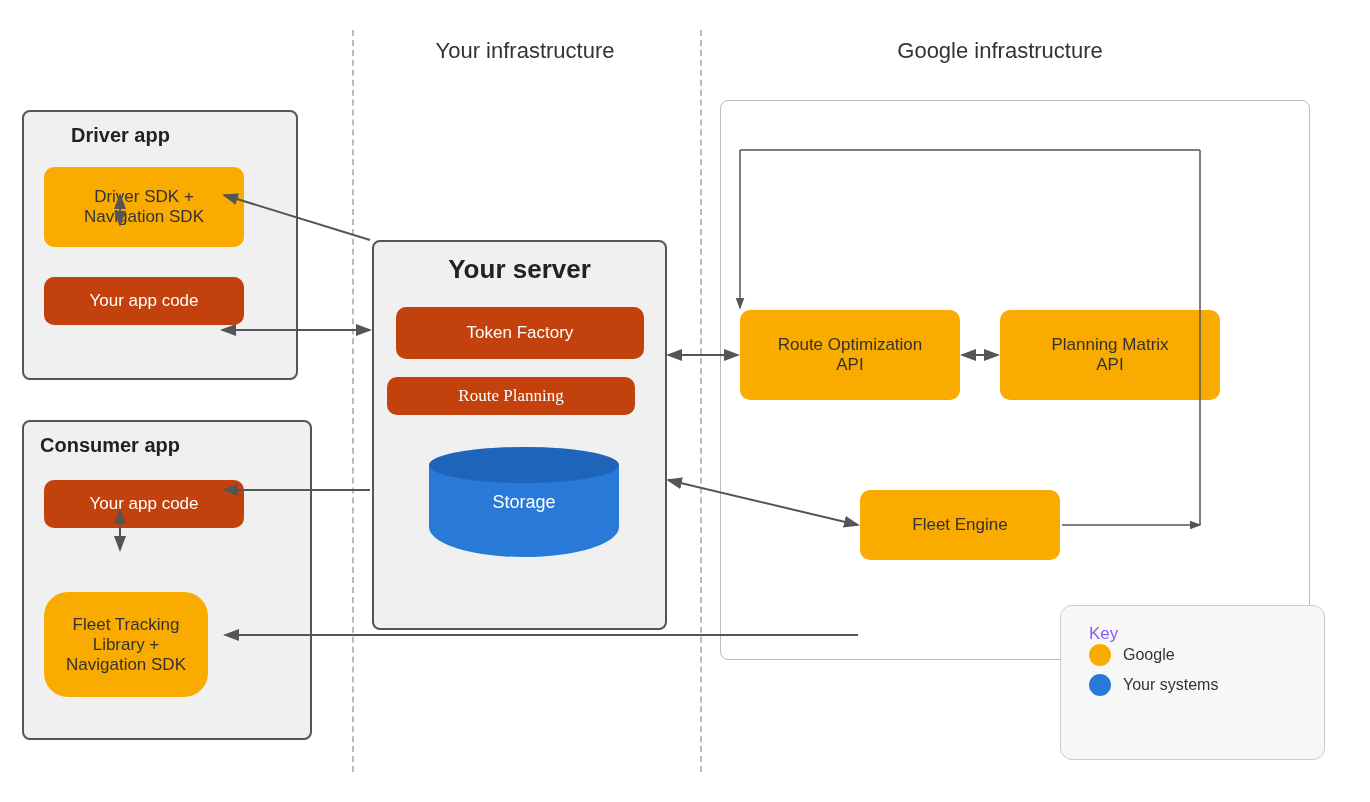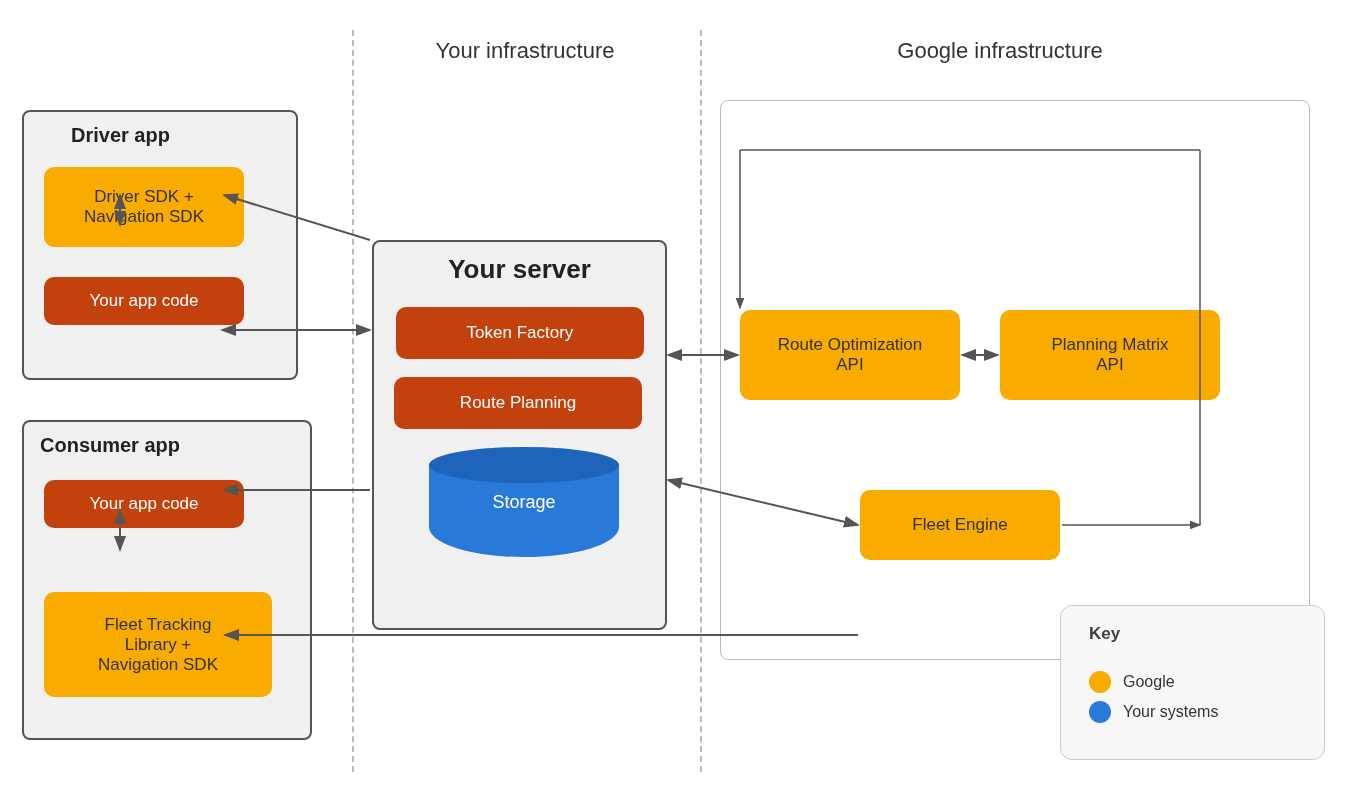--- a/index.html
+++ b/index.html
@@ -113,24 +113,24 @@
     }
     
     .legend-box {
       position: absolute;
       border-radius: 12px;
       border: 1.5px solid #ccc;
       background: #f7f7f7;
       padding: 18px 28px;
     }
     .legend-title {
-      font-weight: bold;
+      font-weight: normal;
       font-size: 17px;
-      margin-bottom: 27px;
-      color: #404040;
+      margin-bottom: 0;
+      color: #8b5cf6;
     }
     .legend-item {
       display: flex;
       align-items: center;
       margin-bottom: 8px;
       font-size: 16px;
       color: #333;
     }
     .legend-dot {
       width: 22px;
@@ -172,35 +172,35 @@
     </div>
   </div>
 
   <div class="box" style="left:22px; top:420px; width:290px; height:320px;">
     <div class="box-title">Consumer app</div>
 
     <div class="comp-box blue" style="left:20px; top:58px; width:200px; height:48px;">
       <span>Your app code</span>
     </div>
 
-    <div class="comp-box yellow" style="left:20px; top:170px; width:228px; height:105px;">
+    <div class="comp-box yellow" style="left:20px; top:170px; width:164px; height:105px;border-radius:24px;">
       <span style="white-space:pre-line;">Fleet Tracking
 Library +
 Navigation SDK</span>
     </div>
   </div>
 
   <div class="box" style="left:372px; top:240px; width:295px; height:390px;">
     <div class="box-title" style="font-size:26px; text-align:center;">Your server</div>
 
     <div class="comp-box blue" style="left:22px; top:65px; width:248px; height:52px;">
       <span>Token Factory</span>
     </div>
 
-    <div class="comp-box blue" style="left:20px; top:135px; width:248px; height:52px;">
+    <div class="comp-box blue" style="left:13px; top:135px; width:248px; height:38px;font-family:Liberation Serif, serif;">
       <span>Route Planning</span>
     </div>
 
     <div class="storage-wrap" style="left:50px; top:205px; width:200px; height:140px;">
       <div class="cylinder">
         <div class="cyl-body"></div>
         <div class="cyl-top"></div>
         <div class="cyl-top-shine"></div>
         <div class="cyl-label">Storage</div>
       </div>

